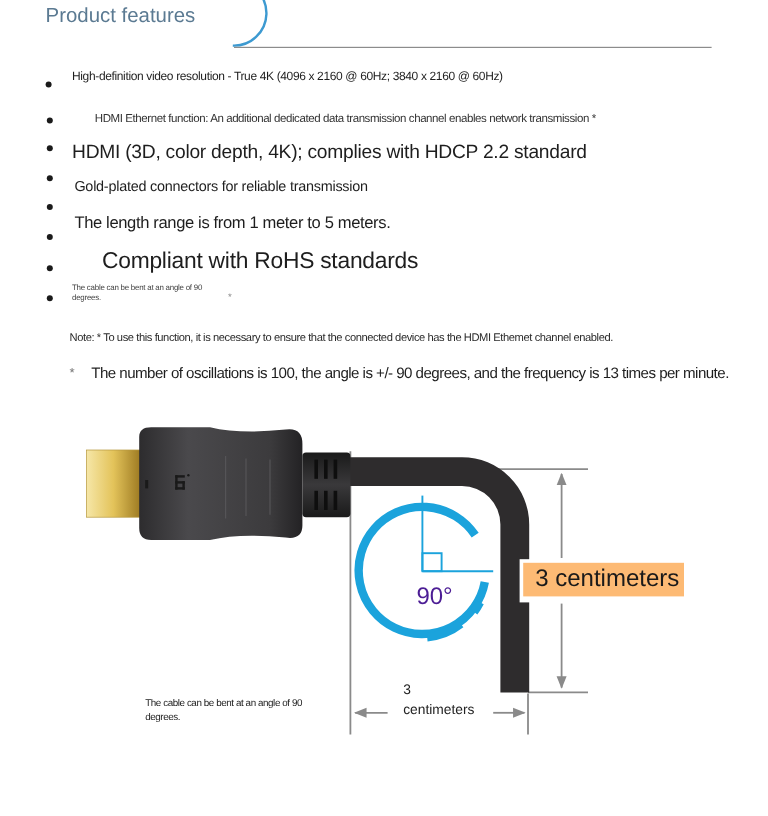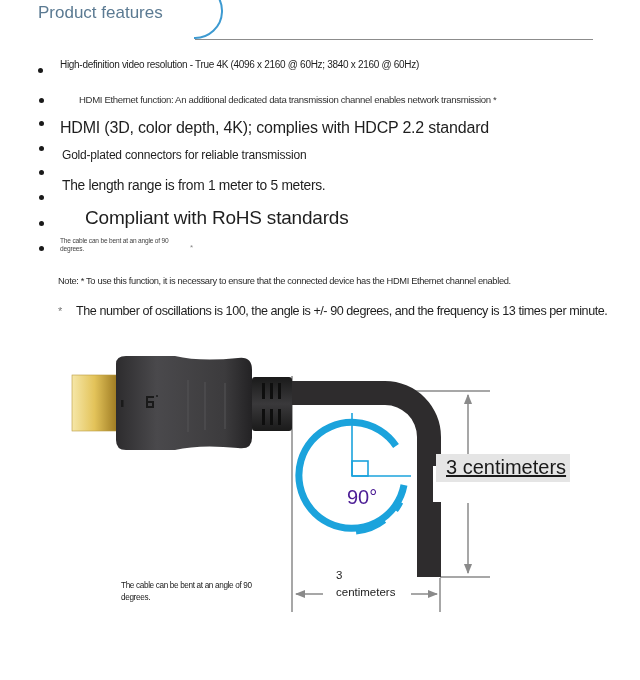--- a/index.html
+++ b/index.html
@@ -85,27 +85,26 @@
     .diagram {
       left: 0; top: 340px;
       width: 640px; height: 290px;
     }
     .label-90 {
       left: 347px; top: 486px;
       font-size: 20px;
       color: #4c1d95;
     }
     .label-3cm-right {
-      left: 436px; top: 454px;
-      background: #e5e5e5;
+      left: 436px; top: 469px;
+      background: #fdba74;
       padding: 2px 4px 3px 10px;
       font-size: 20px;
       color: #1a1a1a;
       white-space: nowrap;
-      text-decoration: underline;
     }
     .label-3-bottom {
       left: 336px; top: 569px;
       font-size: 11.5px;
       color: #222;
     }
     .label-cm-bottom {
       left: 336px; top: 586px;
       font-size: 11.5px;
       color: #222;

